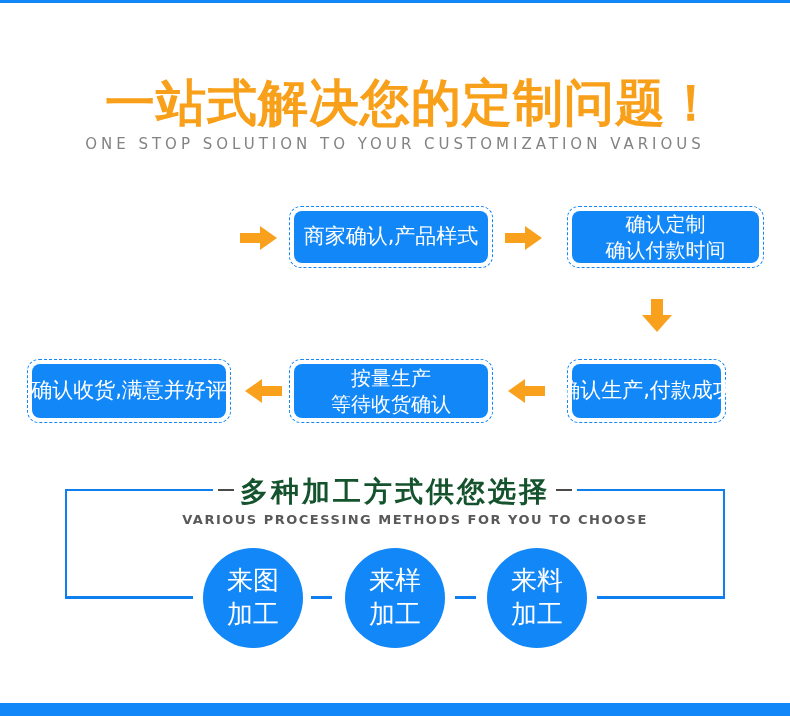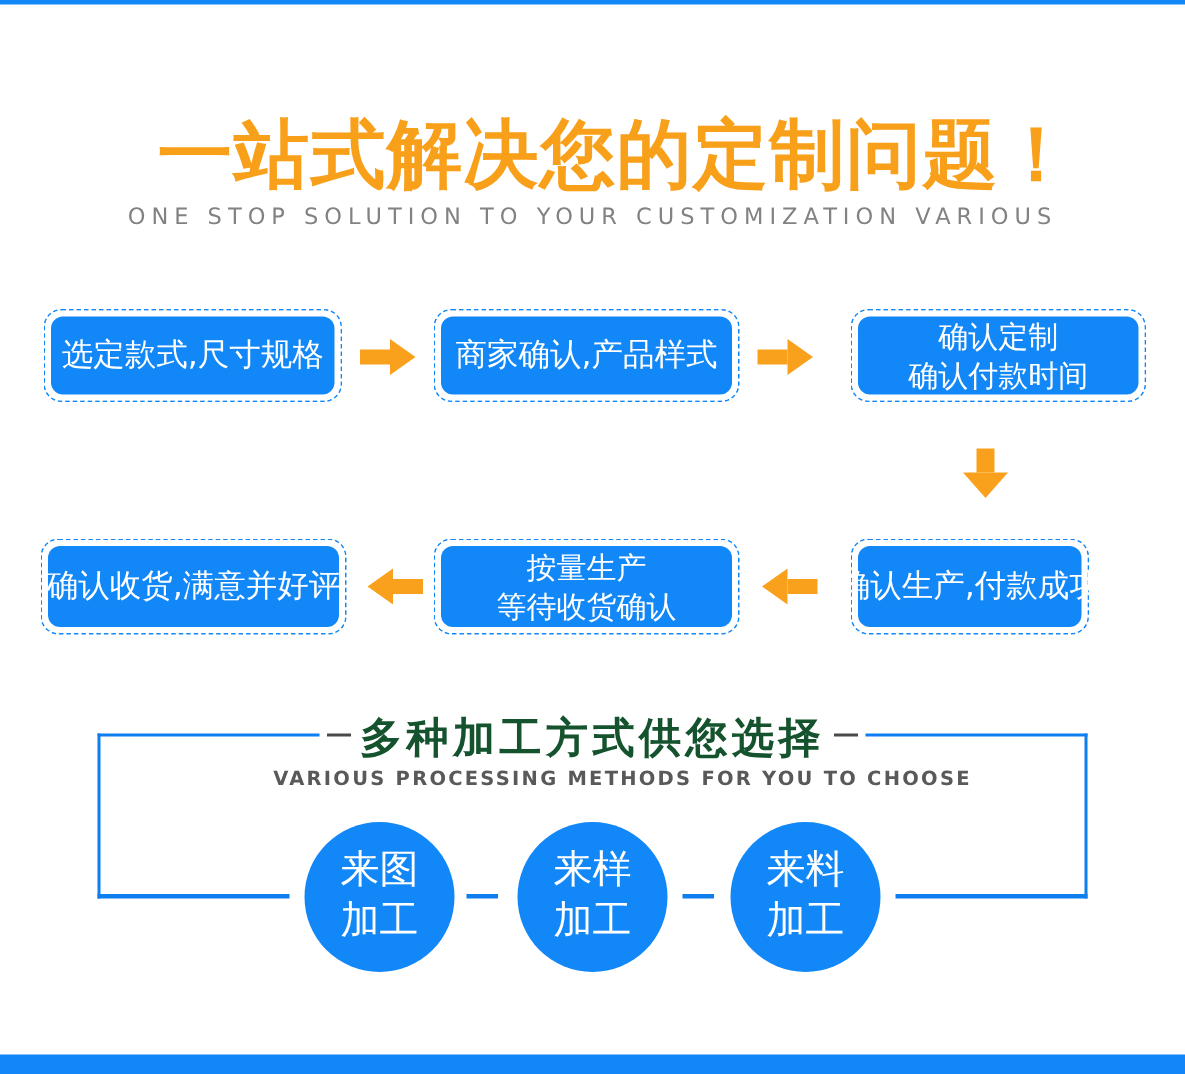--- a/index.html
+++ b/index.html
@@ -99,26 +99,20 @@
 </head>
 <body>
 
 <div class="canvas">
 
   <div class="top-bar"></div>
 
   <h1 class="main-title">一站式解决您的定制问题！</h1>
   <div class="main-subtitle">ONE STOP SOLUTION TO YOUR CUSTOMIZATION VARIOUS</div>
 
-  <div class="step pos-r1c1">
-    <div class="step-inner">
-      <span>选定款式,尺寸规格</span>
-
-    </div>
-  </div>
   <div class="arrow arrow-right pos-a1"></div>
 
   <div class="step pos-r1c2">
     <div class="step-inner">
       <span>商家确认,产品样式</span>
 
     </div>
   </div>
   <div class="arrow arrow-right pos-a2"></div>
 

